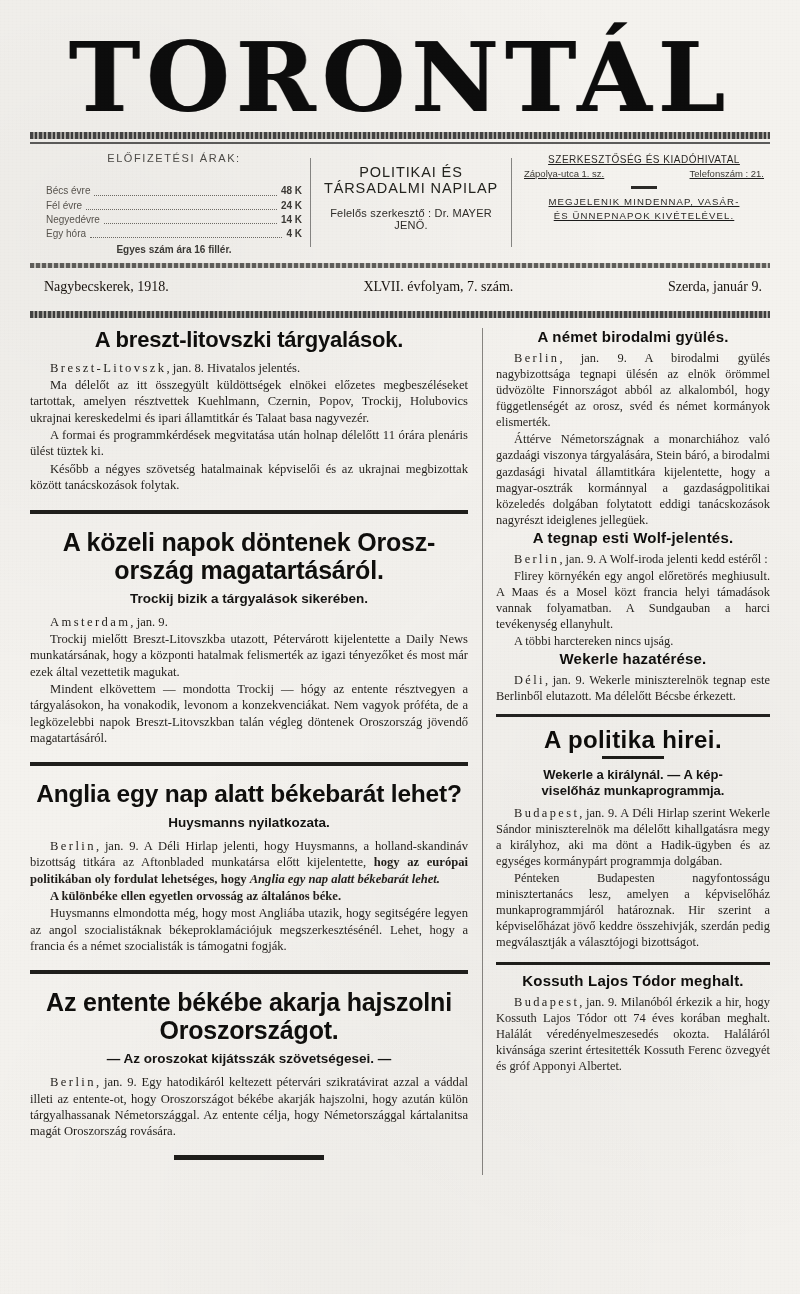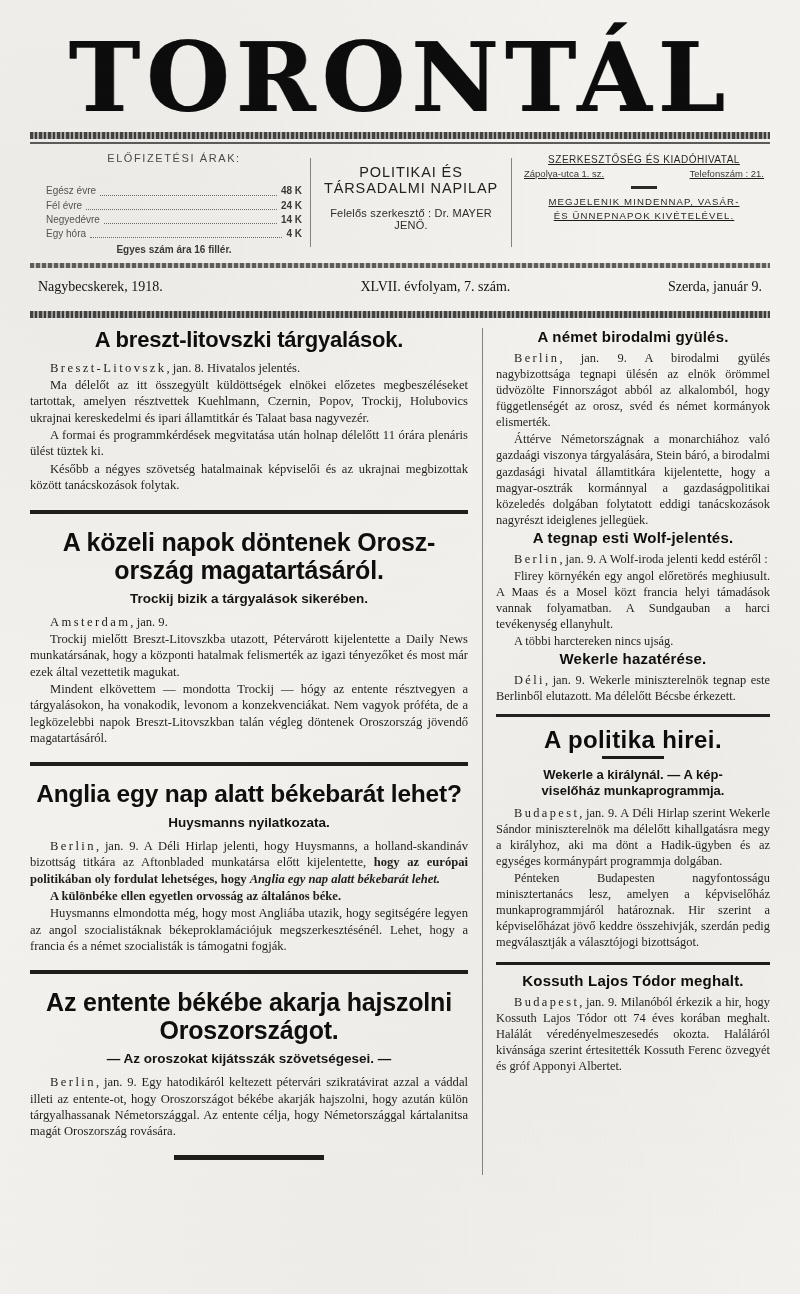--- a/index.html
+++ b/index.html
@@ -164,20 +164,21 @@
 
   
   .dateline {
     display: flex;
     justify-content: space-between;
     align-items: center;
     font-size: 14px;
     padding: 7px 8px 6px 8px;
     color: #17110d;
     font-family: "Liberation Serif", serif;
+    margin-left: 6px;
   }
   .dateline div { white-space: nowrap; }
   .dateline .dl-mid { margin-left: 40px; }
 
   
   .columns {
     display: flex;
     margin-top: 10px;
   }
   .col-left {
@@ -304,21 +305,21 @@
   <div class="masthead">
     <h1 class="masthead-title">TORONTÁL</h1>
   </div>
   <div class="rule-ornate"></div>
   <div class="rule-thin"></div>
 
   <div class="infobar">
     <div class="info-left">
       <div class="prices-title">ELŐFIZETÉSI ÁRAK:</div>
       <div class="price-row">
-        <span class="price-label">Egész évre</span>
+        <span class="price-label">Bécs évre</span>
         <span class="price-dots"></span>
         <span class="price-val">48 K</span>
       </div>
       <div class="price-row">
         <span class="price-label">Fél évre</span>
         <span class="price-dots"></span>
         <span class="price-val">24 K</span>
       </div>
       <div class="price-row">
         <span class="price-label">Negyedévre</span>

